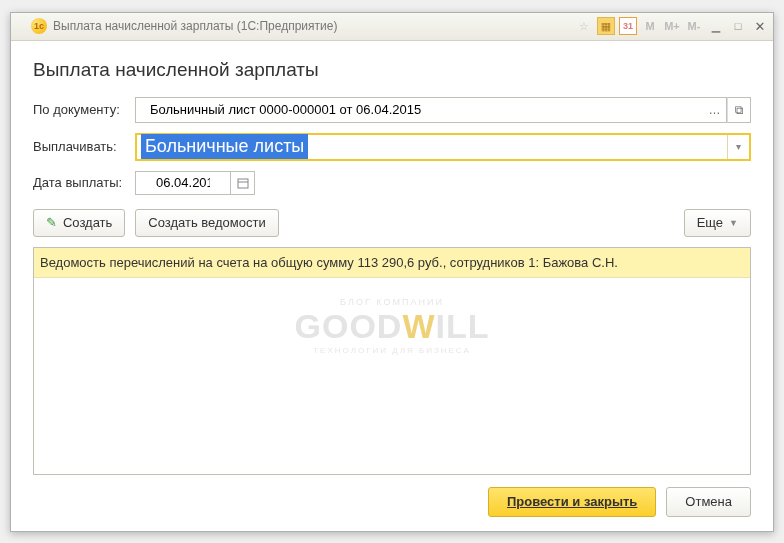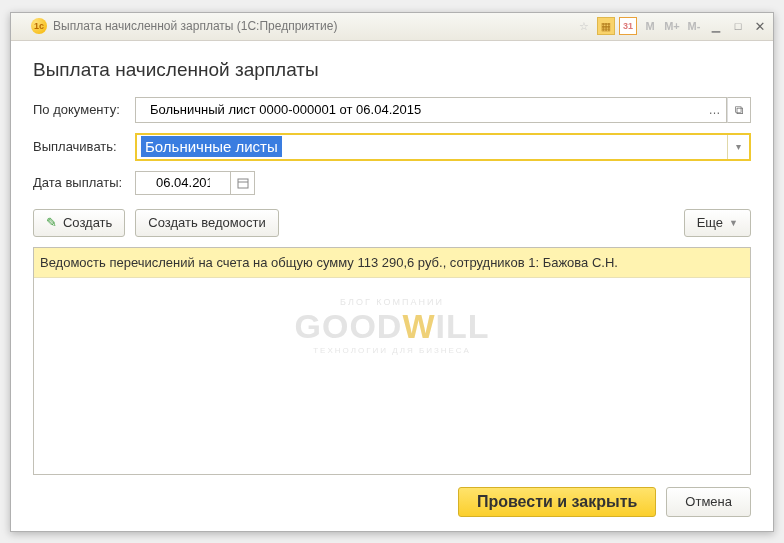--- a/index.html
+++ b/index.html
@@ -113,21 +113,21 @@
     height: 28px;
     border: 2px solid #f0c930;
     display:flex;
     align-items:center;
   }
   .dropdown-hl .sel {
     background: #3a7de0;
     color:#fff;
     padding: 2px 4px;
     margin-left:4px;
-    font-size:15px;
+    font-size:18px;
   }
   .dropdown-hl .spacer { flex:1; }
   .dropdown-hl .dbtn {
     width:22px;height:100%;
     border-left:1px solid #e0d8a8;
     display:flex;align-items:center;justify-content:center;
     color:#888;cursor:pointer;
     font-size:10px;
   }
   
@@ -208,24 +208,25 @@
     justify-content:flex-end;
     gap:10px;
     margin-top:12px;
   }
   .btn-primary {
     height: 30px;
     border: 1px solid #d6b126;
     background: linear-gradient(#ffe36b, #fbcf2d);
     border-radius: 3px;
     padding: 0 18px;
-    font-size: 16px;
+    font-size: 13px;
     font-weight: bold;
     color: #333;
     cursor: pointer;
+    text-decoration: underline;
   }
   .btn-secondary {
     height: 30px;
     border: 1px solid #bdbdb0;
     background: linear-gradient(#ffffff,#f1f0eb);
     border-radius: 3px;
     padding: 0 18px;
     font-size: 13px;
     color: #333;
     cursor: pointer;

